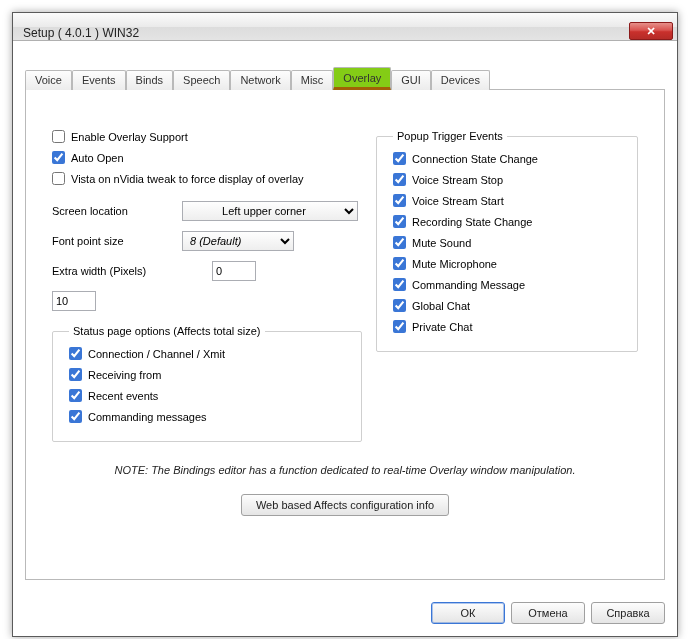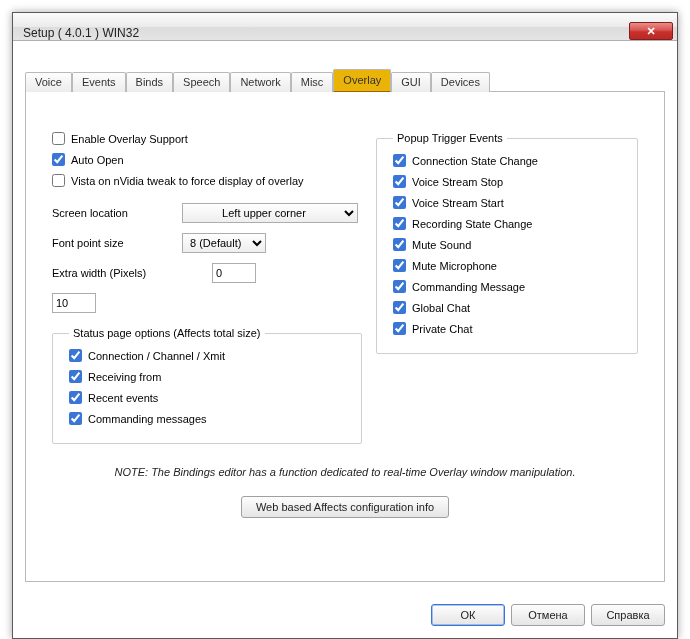--- a/index.html
+++ b/index.html
@@ -29,23 +29,22 @@
   .close-btn {
     width: 44px; height: 18px;
     background: linear-gradient(to bottom, #e68f89 0%, #d9534f 45%, #c9302c 55%, #b52b27 100%);
     border: 1px solid #8b1a1a;
     border-radius: 2px;
     display: flex; align-items: center; justify-content: center;
     color: #fff; font-size: 11px; font-weight: bold;
     cursor: pointer;
   }
   .client {
-    padding: 10px 12px 12px 12px;
+    padding: 26px 12px 12px 12px;
     background: #fff;
-    margin-top: 18px;
   }
   .tabstrip {
     display: flex;
     align-items: flex-end;
     border-bottom: 1px solid #b9b9b9;
     margin-bottom: 0;
     height: 23px;
     position: relative;
   }
   .tab {
@@ -57,22 +56,22 @@
     border-radius: 2px 2px 0 0;
     margin-right: 0px;
     cursor: pointer;
     color: #333;
     position: relative;
     top: 1px;
     height: 20px;
     line-height: 13px;
   }
   .tab.active {
-    background: #eab308;
-    border-bottom: 1px solid #a16207;
+    background: #84cc16;
+    border-bottom: 3px solid #a16207;
     top: 1px;
     height: 23px;
     padding-top: 4px;
     z-index: 2;
   }
   .tab-panel {
     border: 1px solid #b9b9b9;
     border-top: none;
     padding: 40px 26px 18px 26px;
     min-height: 490px;
@@ -93,21 +92,21 @@
   .form-row label { width:130px; }
   select, input[type=text] {
     font-family: inherit; font-size:11px;
     border:1px solid #abadb3;
     padding:1px 3px;
     height:20px;
     background:#fff;
   }
   select { background:linear-gradient(to bottom,#fefefe,#eee); }
   .sel-wide { width:176px;text-align:center; }
-  .sel-med { width:84px; }
+  .sel-med { width:112px;font-style:italic; }
   .txt-sm { width:44px; text-align:left; }
 
   fieldset {
     border:1px solid #cfcfcf;
     border-radius:2px;
     padding:10px 12px 10px 16px;
     margin:0;
   }
   legend { font-size:11px; padding:0 4px; color:#000; }
   .status-fs { margin-top:6px; }

